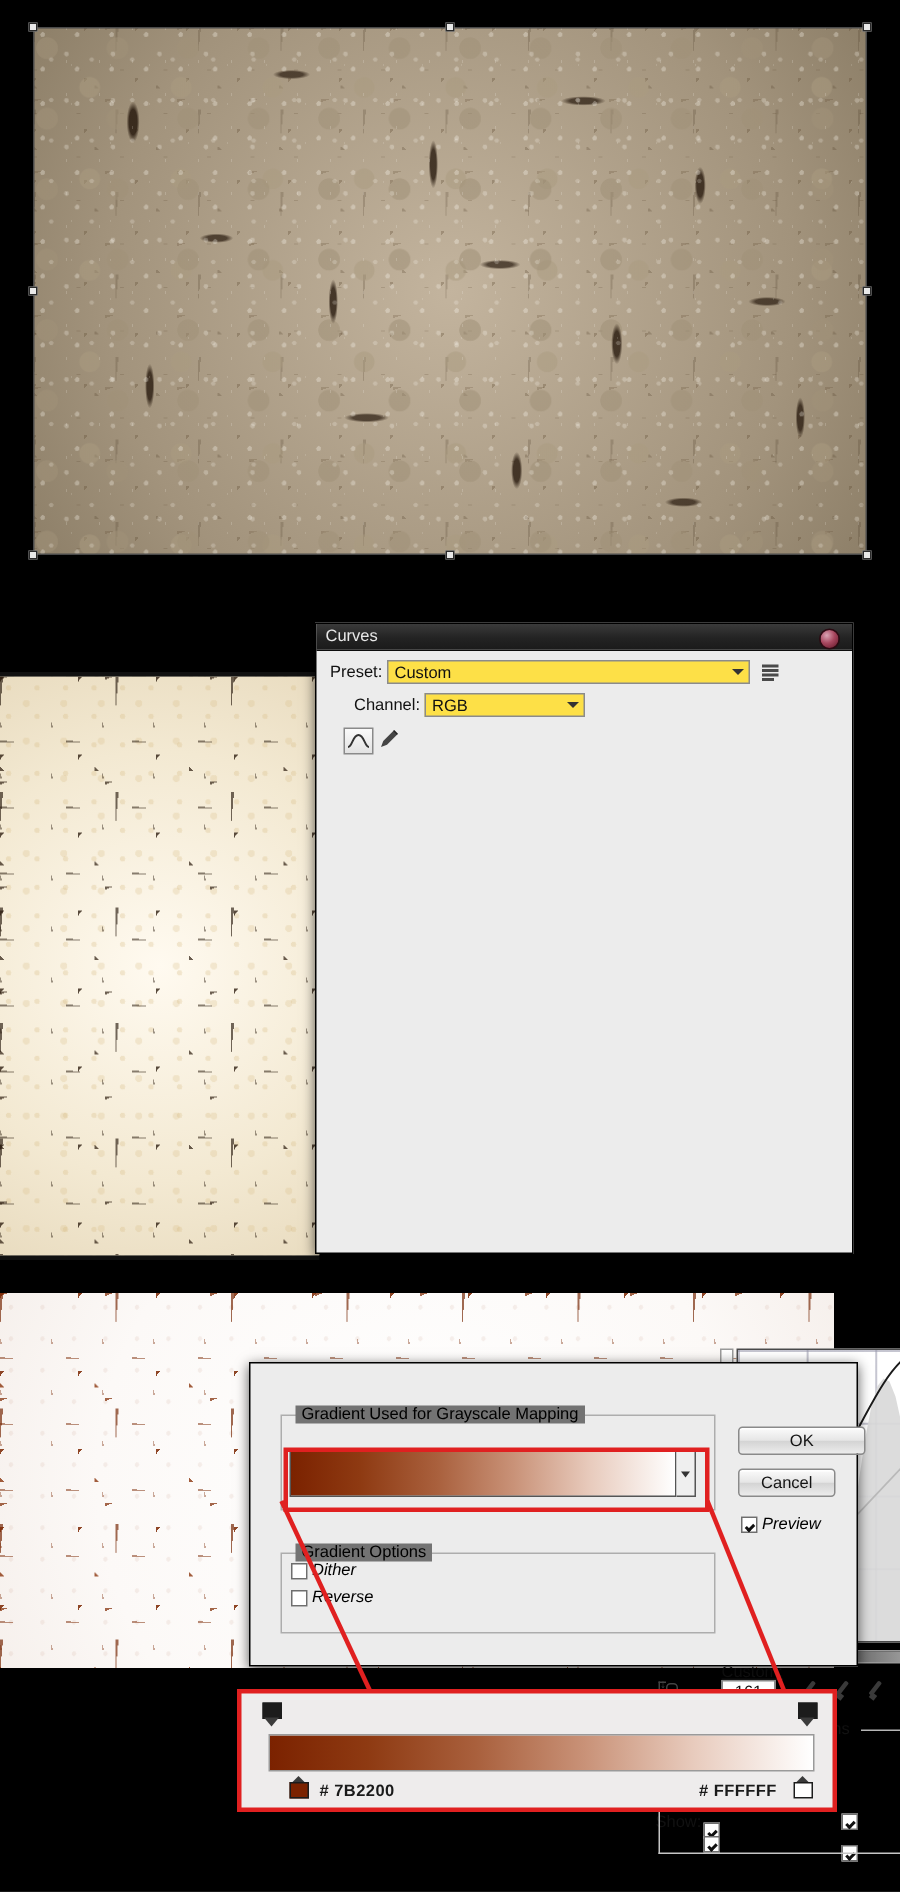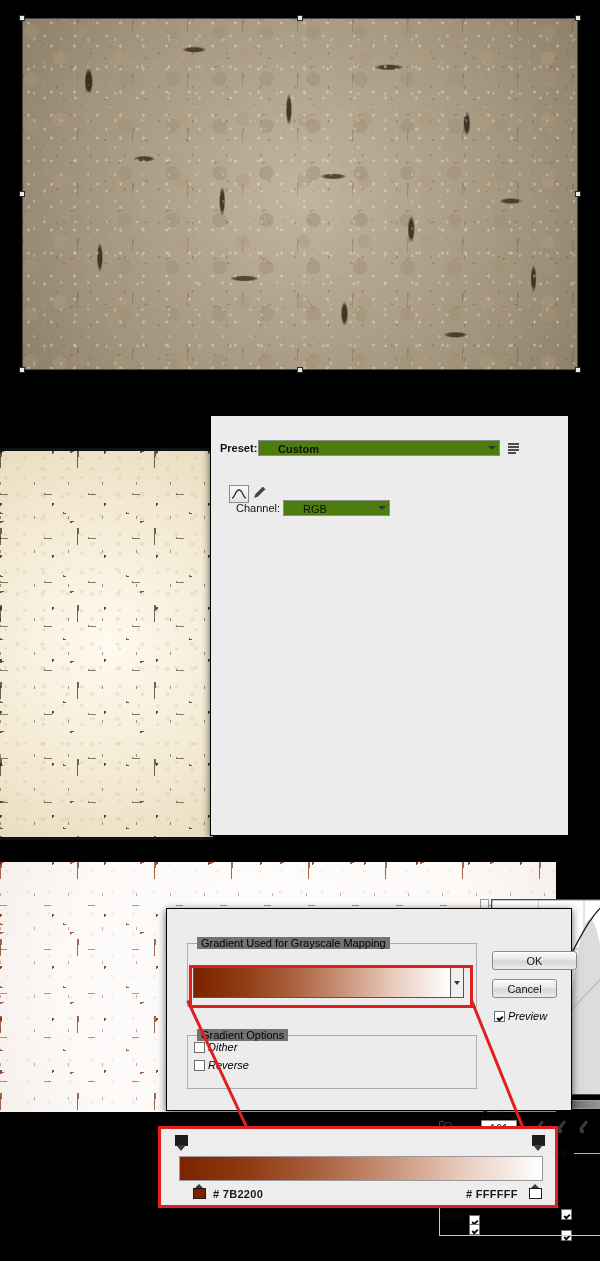--- a/index.html
+++ b/index.html
@@ -116,22 +116,22 @@
     background:linear-gradient(180deg,#fbfbfb 0%,#e6e6e6 48%,#d4d4d4 52%,#ececec 100%);
     border:1px solid #8a8a8a;border-radius:3px;font-size:11px;color:#141414;
     text-align:center;cursor:pointer;box-sizing:border-box;
     box-shadow:inset 0 1px 0 #fff;
   }
 
   .fieldlabel{font-size:11px;color:#111;}
   .u{text-decoration:underline;}
 
   .combo{
-    background:#4d7c0f;border:1px solid #8b8b8b;box-sizing:border-box;position:relative;
-    font-size:11px;color:#111;padding:1px 16px 0 19px;
+    background:#fde047;border:1px solid #8b8b8b;box-sizing:border-box;position:relative;
+    font-size:11px;color:#111;padding:1px 16px 0 4px;
   }
   .combo .arw{
     position:absolute;right:3px;top:50%;margin-top:-2px;width:0;height:0;
     border-left:4px solid transparent;border-right:4px solid transparent;border-top:4px solid #333;
   }
   .numbox{
     background:#fff;border:1px solid #8b8b8b;box-sizing:border-box;
     font-size:11px;color:#111;text-align:center;
   }
 
@@ -244,37 +244,41 @@
 
   <div class="photo" style="left:0px;top:448px;width:213px;height:392px;border-top:3px solid #111;border-bottom:3px solid #111;box-sizing:border-box;">
     <div class="tex tex-b"></div>
   </div>
 
   <div class="photo" style="left:0px;top:862px;width:556px;height:250px;">
     <div class="tex tex-c"></div>
   </div>
 
   <div class="dlg" style="left:210px;top:415px;width:357px;height:419px;">
+    <div class="dlg-title">
+      <span>Curves</span>
+      <span class="dlg-ball"></span>
+    </div>
     <div class="dlg-body">
 
-      <div style="position:absolute;left:9px;top:24px;width:340px;height:34px;font-weight:bold;">
+      <div style="position:absolute;left:9px;top:24px;width:340px;height:34px;">
         <span class="fieldlabel" style="position:absolute;left:0;top:2px;">Preset:</span>
         <div class="combo" style="position:absolute;left:38px;top:0;width:242px;height:16px;line-height:14px;">
           <span>Custom</span>
           <span class="arw"></span>
         </div>
         <div class="presetmenu" style="position:absolute;left:288px;top:2px;">
           <span style="top:1px;width:11px;"></span>
             <span style="top:4px;width:11px;"></span>
           <span style="top:7px;width:11px;"></span>
             <span style="top:10px;width:8px;"></span>
         </div>
       </div>
 
-      <div style="position:absolute;left:9px;top:46px;width:340px;height:16px;margin-top:38px;">
+      <div style="position:absolute;left:9px;top:46px;width:340px;height:16px;">
         <span class="fieldlabel" style="position:absolute;left:16px;top:2px;">Channel:</span>
         <div class="combo" style="position:absolute;left:63px;top:0;width:107px;height:16px;line-height:14px;">
           <span>RGB</span>
           <span class="arw"></span>
         </div>
       </div>
 
       <div style="position:absolute;left:228px;top:485px;"></div>
       <div style="position:absolute;left:18px;top:69px;width:20px;height:18px;border:1px solid #8a8a8a;background:linear-gradient(180deg,#fafafa,#e2e2e2);box-sizing:border-box;">
         <svg width="16" height="14" viewBox="0 0 16 14" style="margin:1px 0 0 1px;">

